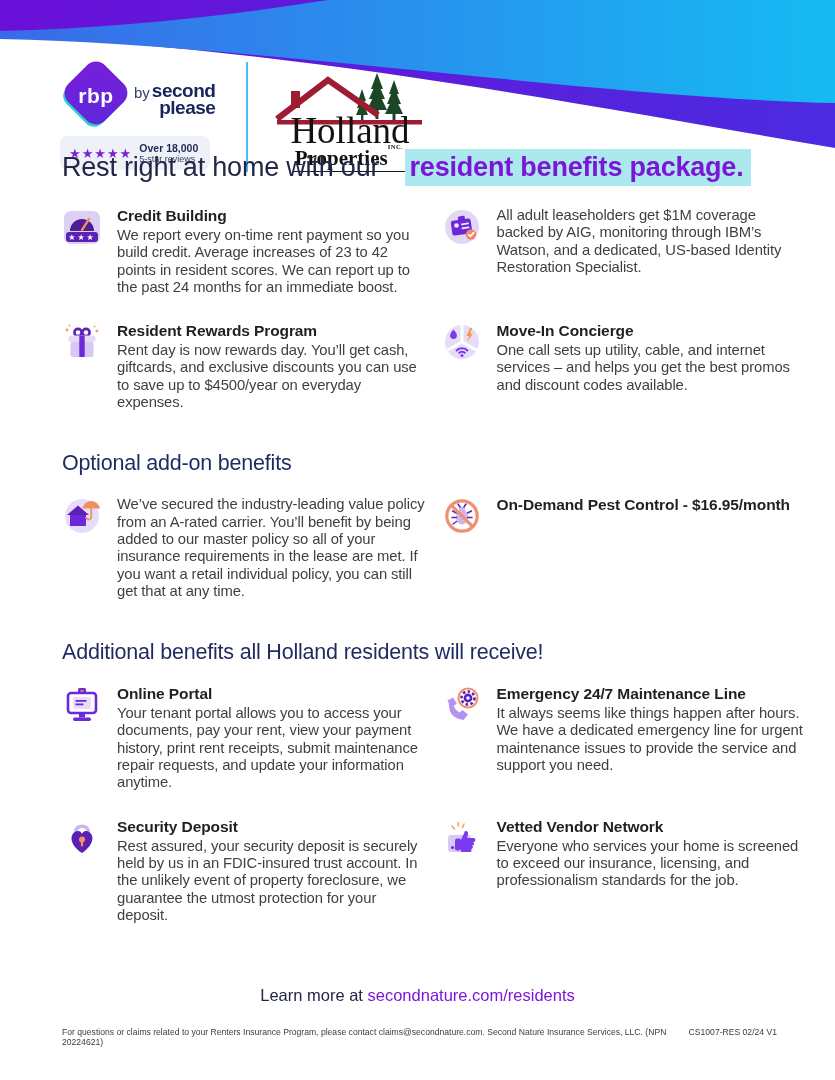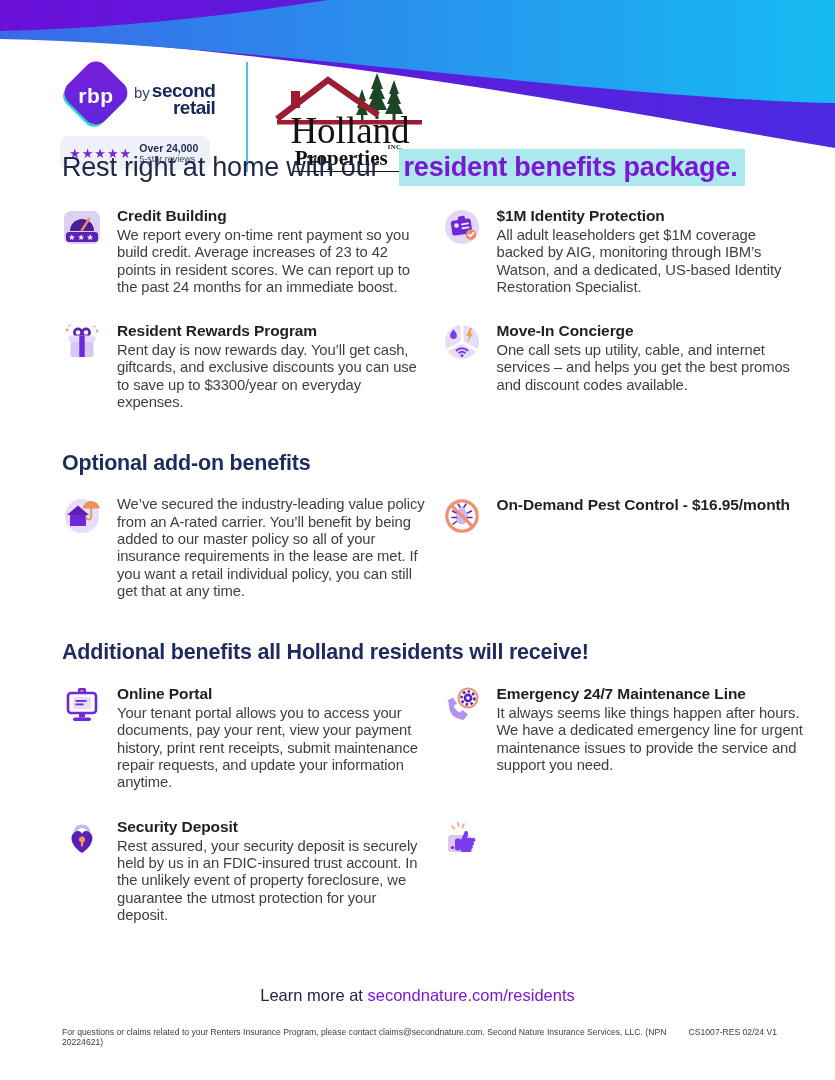--- a/index.html
+++ b/index.html
@@ -29,30 +29,30 @@
   .rev-line2 { font-size:9px; color:#3a4468; }
   .divider { width:2px; background:#49c0f0; height:110px; margin:2px 26px 0 28px; }
   .holland-logo { display:flex; flex-direction:column; align-items:center; margin-top:8px; }
   .holland-art { display:block; }
   .holland-name { font-family:"Liberation Serif", serif; font-weight:normal; font-size:37px; color:#121212; line-height:.9; margin-top:-12px; letter-spacing:0; }
   .holland-sub { position:relative; font-family:"Liberation Serif", serif; font-weight:bold; font-size:21px; color:#121212; line-height:1; margin-top:1px; border-bottom:1.5px solid #1a1a1a; padding:0 4px 2px 2px; }
   .holland-inc { font-size:6.5px; vertical-align:top; position:relative; top:-4px; letter-spacing:.5px; }
 
   
   .headline { position:relative; z-index:2; margin:34px 40px 0 62px; font-size:27px; color:#222647; letter-spacing:-.2px; white-space:nowrap; }
-  .headline .hl { color:#7c16d6; font-weight:bold; background:#abe9ef; padding:3px 8px 4px 5px; margin-left:12px; }
+  .headline .hl { color:#7c16d6; font-weight:bold; background:#abe9ef; padding:3px 8px 4px 5px; margin-left:18px; }
 
   
   .grid { display:grid; grid-template-columns:1fr 1fr; column-gap:16px; row-gap:26px; margin:24px 30px 0 62px; }
   .benefit { display:flex; gap:15px; }
   .b-icon { width:40px; height:40px; flex-shrink:0; }
   .b-title { font-size:15.5px; font-weight:bold; color:#221e22; margin-bottom:2px; letter-spacing:-.1px; }
   .b-desc { font-size:14.8px; color:#3f3f43; line-height:1.17; letter-spacing:-.1px; }
 
-  .section-h { margin:40px 0 0 62px; font-size:21.5px; font-weight:bold; color:#1f2a5e; letter-spacing:-.2px; }
+  .section-h { margin:40px 0 0 62px; font-size:21.5px; font-weight:normal; color:#1f2a5e; letter-spacing:-.2px; }
   .grid.tight { margin-top:20px; }
 
   
   .learn-more { position:absolute; left:0; right:0; bottom:75px; text-align:center; font-size:16.5px; color:#222647; }
   .learn-more .link { color:#7c16d6; font-weight:normal; }
   .legal-row { position:absolute; left:62px; right:58px; bottom:33px; display:flex; justify-content:space-between; gap:12px; font-size:8.6px; color:#3c3c3e; }
   .legal-row .doc-code { white-space:nowrap; }
 </style>
 </head>
 <body>
@@ -79,28 +79,28 @@
       <div class="rbp-byline">
         <div class="rbp-mark">
           <span class="teal-diamond"></span>
           <span class="purple-diamond"></span>
           <span class="rbp-text">rbp</span>
         </div>
         <div class="sn-wordmark">
           <span class="by">by</span>
           <span class="sn">
             <span>second</span>
-            <span>retail</span>
+            <span>please</span>
           </span>
         </div>
       </div>
       <div class="reviews">
         <span class="stars">★★★★★</span>
         <span class="rev-text">
-          <span class="rev-line1">Over 24,000</span>
+          <span class="rev-line1">Over 18,000</span>
           <span class="rev-line2">5-star reviews</span>
         </span>
       </div>
     </div>
 
     <div class="divider"></div>
 
     <div class="holland-logo">
       <svg class="holland-art" width="152" height="58" viewBox="0 0 152 58">
 
@@ -156,40 +156,39 @@
         <circle cx="20" cy="20" r="17" fill="#e3d7f6"></circle>
         <rect x="16" y="9" width="7" height="5" rx="1.5" fill="#6d28d9" transform="rotate(-8 20 12)"></rect>
         <rect x="9.5" y="12.5" width="20" height="15" rx="2.5" fill="#6d28d9" transform="rotate(-8 20 20)"></rect>
         <circle cx="14.5" cy="18.5" r="2.3" fill="#efe6fb"></circle>
         <rect x="19" y="16" width="8" height="1.8" rx=".9" fill="#efe6fb" transform="rotate(-8 23 17)"></rect>
         <rect x="19.6" y="20" width="8" height="1.8" rx=".9" fill="#efe6fb" transform="rotate(-8 23 21)"></rect>
         <circle cx="29" cy="27.5" r="5.2" fill="#f08766"></circle>
         <path d="M26.6 27.6 l1.8 1.8 3.2-3.8" fill="none" stroke="#fff" stroke-width="1.7" stroke-linecap="round" stroke-linejoin="round"></path>
       </svg>
       <div>
-        <div class="b-title">$1M Identity Protection</div>
         <div class="b-desc">All adult leaseholders get $1M coverage backed by AIG, monitoring through IBM’s Watson, and a dedicated, US-based Identity Restoration Specialist.</div>
       </div>
     </div>
 
     <div class="benefit">
       <svg class="b-icon" viewBox="0 0 40 40">
         <circle cx="5" cy="8" r="1.4" fill="#f59e6b"></circle>
           <circle cx="35" cy="9" r="1.4" fill="#f59e6b"></circle>
           <circle cx="32.5" cy="4.5" r="1" fill="#f59e6b"></circle>
           <circle cx="7.5" cy="3.5" r="1" fill="#f59e6b"></circle>
         <circle cx="16" cy="10.5" r="3.6" fill="none" stroke="#5b21b6" stroke-width="2.6"></circle>
         <circle cx="24" cy="10.5" r="3.6" fill="none" stroke="#5b21b6" stroke-width="2.6"></circle>
         <rect x="6.5" y="13.5" width="27" height="6.5" rx="2" fill="#e6dcf8"></rect>
         <rect x="8.5" y="20" width="23" height="15" rx="2" fill="#d8c7f2"></rect>
         <rect x="17.3" y="13.5" width="5.4" height="21.5" fill="#6d28d9"></rect>
       </svg>
       <div>
         <div class="b-title">Resident Rewards Program</div>
-        <div class="b-desc">Rent day is now rewards day. You’ll get cash, giftcards, and exclusive discounts you can use to save up to $3300/year on everyday expenses.</div>
+        <div class="b-desc">Rent day is now rewards day. You’ll get cash, giftcards, and exclusive discounts you can use to save up to $4500/year on everyday expenses.</div>
       </div>
     </div>
 
     <div class="benefit">
       <svg class="b-icon" viewBox="0 0 40 40">
         <circle cx="20" cy="20" r="17" fill="#e7ddf8"></circle>
         <g stroke="#ffffff" stroke-width="3">
           <line x1="20" y1="20" x2="20" y2="2"></line>
             <line x1="20" y1="20" x2="4" y2="29"></line>
             <line x1="20" y1="20" x2="36" y2="29"></line>
@@ -300,20 +299,24 @@
         <g stroke="#f59e6b" stroke-width="1.6" stroke-linecap="round">
           <line x1="10" y1="8" x2="12.5" y2="11"></line>
             <line x1="16" y1="4.5" x2="16.5" y2="8"></line>
             <line x1="22" y1="6" x2="20.5" y2="9.5"></line>
         </g>
         <rect x="6" y="17" width="23" height="17" rx="3" fill="#d9c8f4"></rect>
         <circle cx="10.5" cy="29.5" r="1.6" fill="#6d28d9"></circle>
         <rect x="13" y="20.5" width="6" height="12" rx="2" fill="#7c3aed"></rect>
         <path d="M19 22 l4-9 c2.5-.5 3.5 1.5 3 3.5 l-1 3.5 h6.5 c2.6 0 2.6 4 0 4 h-1 c2 0 2 3.6 0 3.6 h-1 c1.8 0 1.8 3.4 0 3.4 h-1 c1.6 0 1.6 3 -.5 3 H19 z" fill="#7c3aed"></path>
       </svg>
+      <div>
+        <div class="b-title">Vetted Vendor Network</div>
+        <div class="b-desc">Everyone who services your home is screened to exceed our insurance, licensing, and professionalism standards for the job.</div>
+      </div>
     </div>
   </div>
 
   <div class="learn-more">
     <span>Learn more at </span><span class="link">secondnature.com/residents</span>
   </div>
 
   <div class="legal-row">
     <span>For questions or claims related to your Renters Insurance Program, please contact claims@secondnature.com. Second Nature Insurance Services, LLC. (NPN 20224621)</span>
     <span class="doc-code">CS1007-RES 02/24 V1</span>

